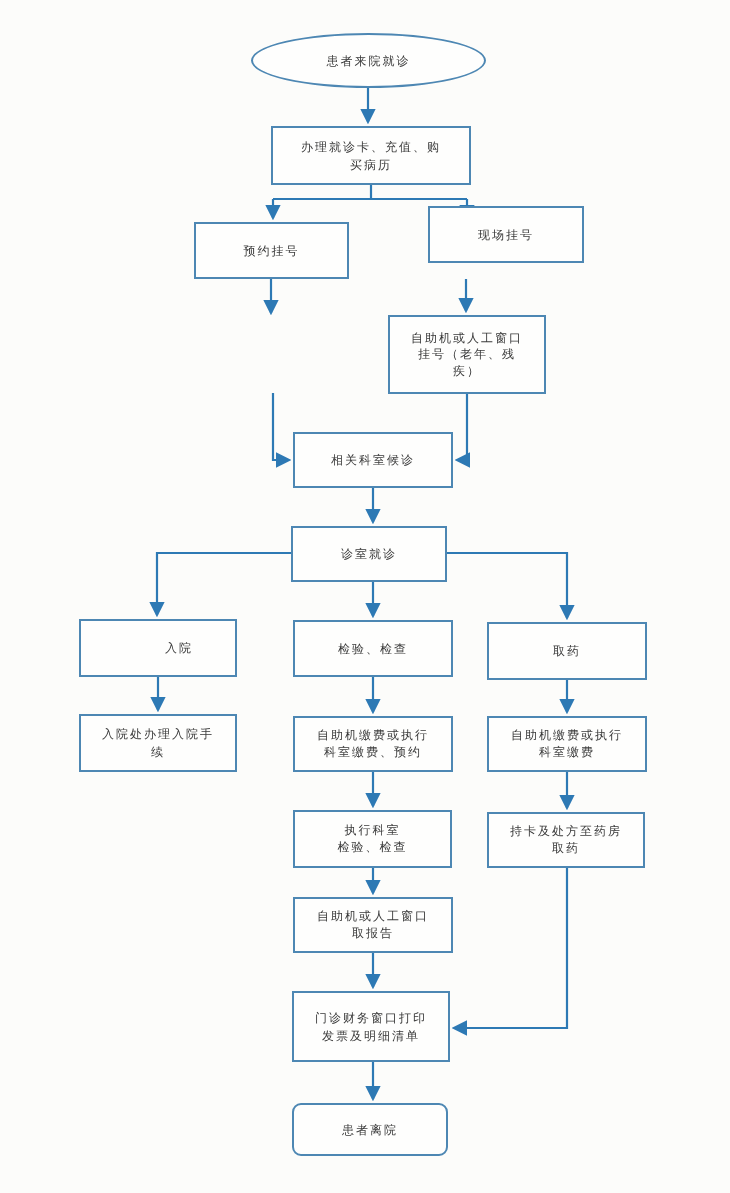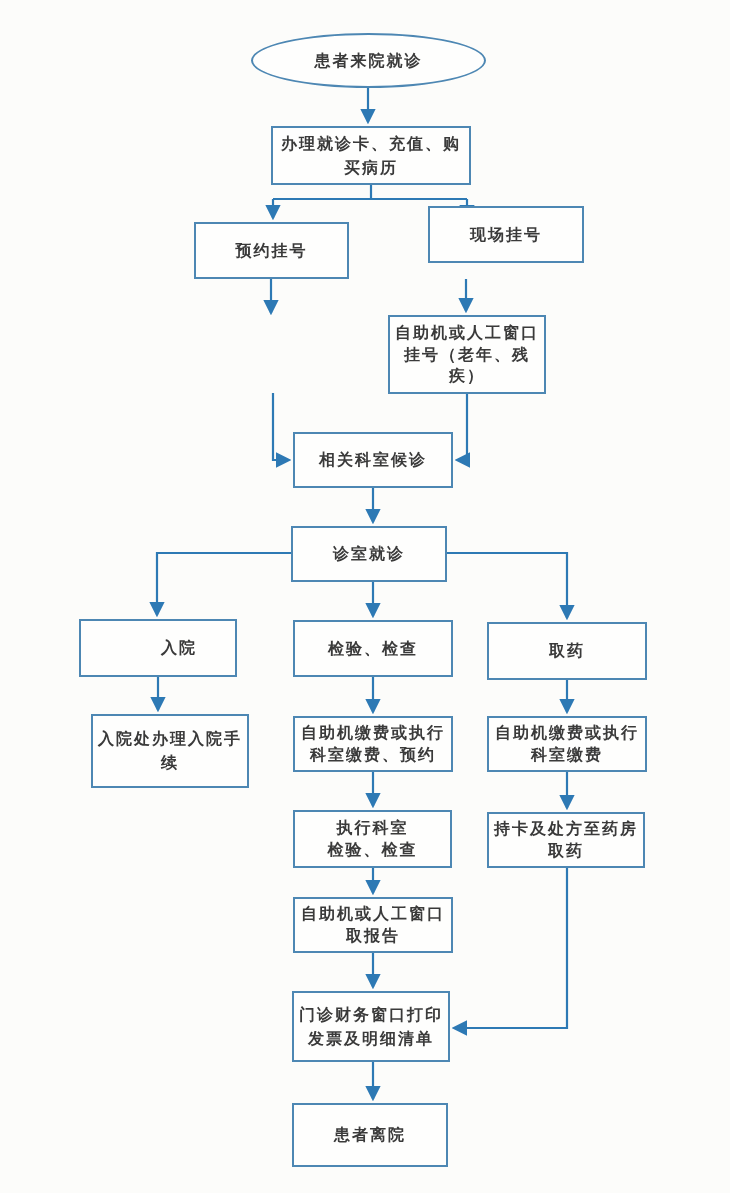--- a/index.html
+++ b/index.html
@@ -11,49 +11,49 @@
   }
   .page{position:absolute;left:0;top:0;width:730px;height:1193px;}
   svg.edges{position:absolute;left:0;top:0;width:730px;height:1193px;}
   .edge{fill:none;stroke:var(--line,#2d79b4);stroke-width:2.2;}
   .node{
     position:absolute;
     border:2px solid var(--box-border,#4d87b3);
     background:#fefefd;
     display:flex;align-items:center;justify-content:center;
     text-align:center;
-    font-size:16px;font-weight:bold;
+    font-size:12px;font-weight:normal;
     color:var(--text,#3a3a3a);
     letter-spacing:2px;
     line-height:1.5;
     white-space:pre-line;
     box-sizing:border-box;
     padding:2px 4px;
   }
   .ellipse{border-radius:50%;}
   
   .pos-start          {left:251px;top:33px;  width:235px;height:55px;}
   .pos-card           {left:271px;top:126px; width:200px;height:59px;}
   .pos-yuyue          {left:194px;top:222px; width:155px;height:57px;}
   .pos-xianchang      {left:388px;top:206px; width:156px;height:57px;margin-left:40px;}
   .pos-zhuanjia-quhao {left:193px;top:317px; width:158px;height:76px;}
   .pos-rengong-guahao {left:388px;top:315px; width:158px;height:79px;line-height:1.35;}
   .pos-houzhen        {left:293px;top:432px; width:160px;height:56px;text-align:center;}
   .pos-jiuzhen        {left:291px;top:526px; width:156px;height:56px;}
   .pos-ruyuan         {left:79px; top:619px; width:158px;height:58px;padding-left:46px;}
   .pos-jianyan        {left:293px;top:620px; width:160px;height:57px;}
   .pos-quyao          {left:487px;top:622px; width:160px;height:58px;}
-  .pos-ruyuan-shouxu  {left:79px; top:714px; width:158px;height:74px;margin-left:12px;}
+  .pos-ruyuan-shouxu  {left:79px; top:714px; width:158px;height:58px;}
   .pos-jiaofei-yuyue  {left:293px;top:716px; width:160px;height:56px;line-height:1.4;}
   .pos-jiaofei        {left:487px;top:716px; width:160px;height:56px;line-height:1.4;}
   .pos-zhixing-keshi  {left:293px;top:810px; width:159px;height:58px;line-height:1.4;}
   .pos-qu-baogao      {left:293px;top:897px; width:160px;height:56px;line-height:1.4;}
   .pos-chifang-quyao  {left:487px;top:812px; width:158px;height:56px;line-height:1.4;}
   .pos-fapiao         {left:292px;top:991px; width:158px;height:71px;}
-  .pos-likuan         {left:292px;top:1103px;width:156px;height:64px;}
+  .pos-likuan         {left:292px;top:1103px;width:156px;height:53px;border-radius:9px;}
 </style>
 </head>
 <body style="background: rgb(252, 252, 250);">
 
 <div class="page">
 
   <svg class="edges" viewBox="0 0 730 1193" xmlns="http://www.w3.org/2000/svg">
     <defs>
       <marker id="arrow" viewBox="0 0 10 10" refX="8.5" refY="5" markerWidth="7" markerHeight="7" markerUnits="strokeWidth" orient="auto">
         <path class="arrowhead" d="M0,0 L10,5 L0,10 z" fill="#2d79b4"></path>

